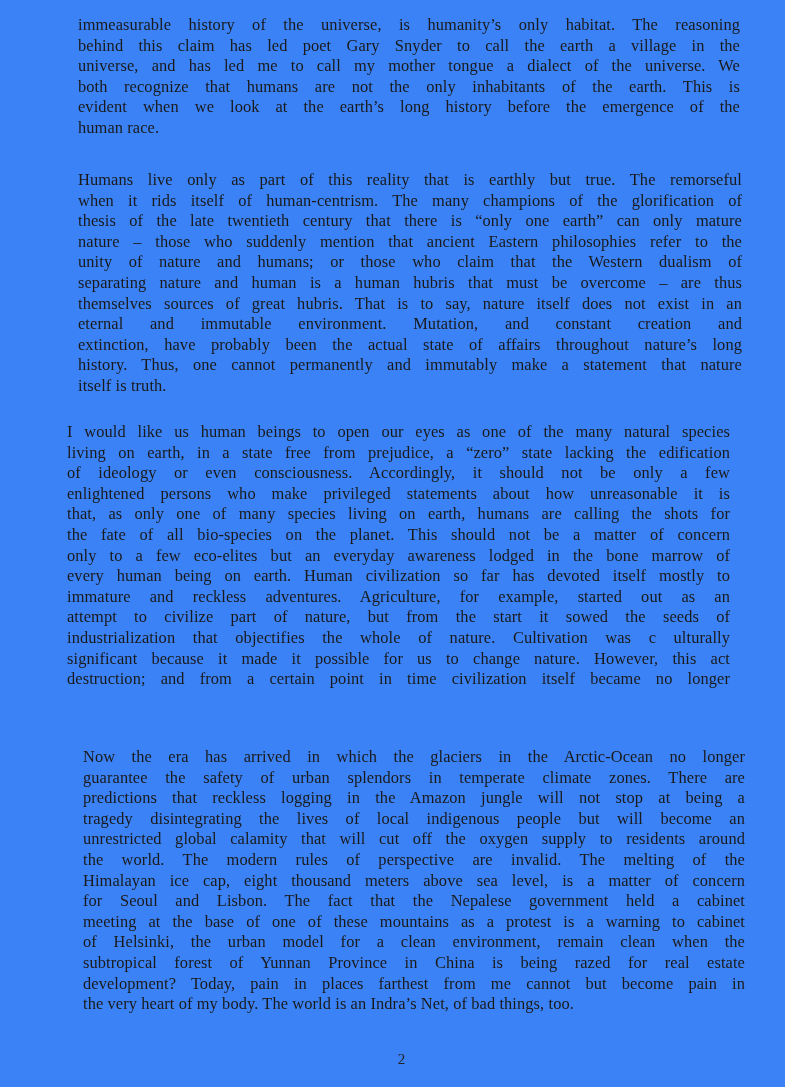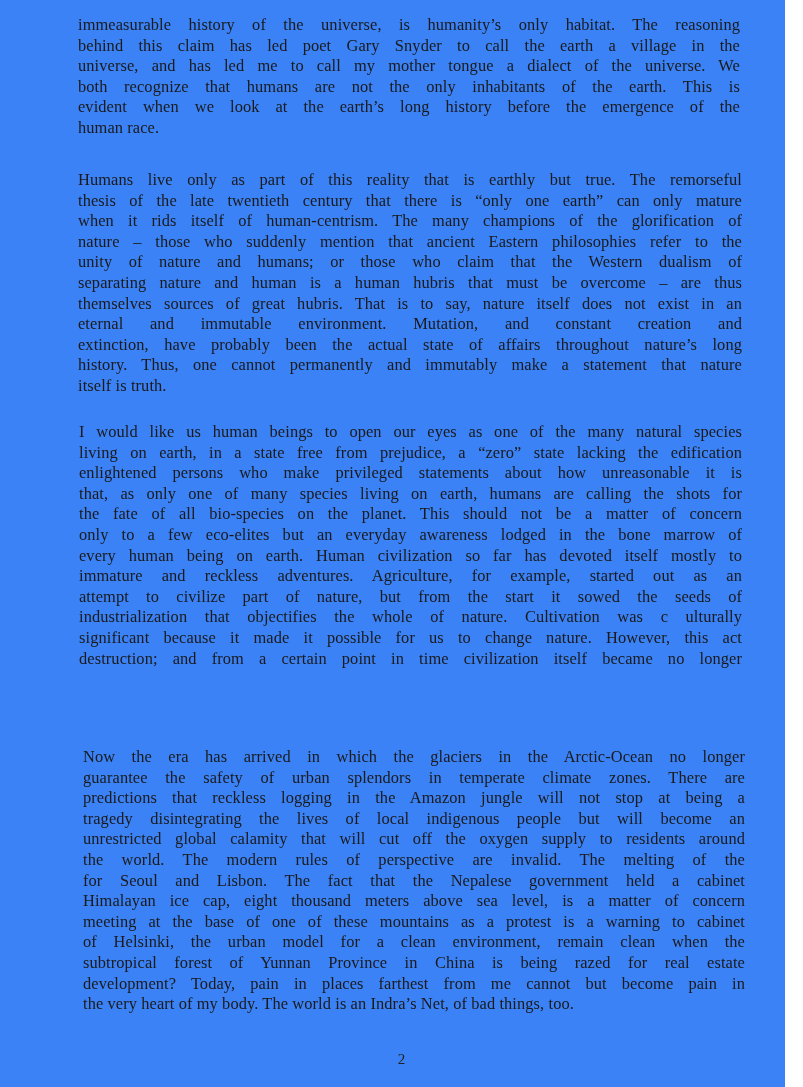--- a/index.html
+++ b/index.html
@@ -17,21 +17,21 @@
     line-height: 20.6px;
     height: 20.6px;
     text-align: justify;
     text-align-last: justify;
     white-space: nowrap;
     letter-spacing: 0.1px;
   }
   .line.last { text-align-last: left; }
   #p1 { left: 78px; top: 15px; }
   #p2 { left: 78px; top: 170px; width: 664px; }
-  #p3 { left: 79px; top: 422px; width: 663px; font-family: Liberation Serif, serif; }
+  #p3 { left: 67px; top: 422px; width: 663px; font-family: Liberation Serif, serif; }
   #p4 { left: 83px; top: 747px; width: 662px; }
   .pagenum {
     position: absolute; left: 0; width: 803px; top: 1050px;
     text-align: center; font-size: 15px; line-height: 18px;
     font-family: "Liberation Serif", "DejaVu Serif", serif; color: #222;
   }
 </style>
 </head>
 <body>
 
@@ -39,54 +39,55 @@
   <div class="para" id="p1">
       <span class="line">immeasurable history of the universe, is humanity’s only habitat. The reasoning</span>
       <span class="line">behind this claim has led poet Gary Snyder to call the earth a village in the</span>
       <span class="line">universe, and has led me to call my mother tongue a dialect of the universe. We</span>
       <span class="line">both recognize that humans are not the only inhabitants of the earth. This is</span>
       <span class="line">evident when we look at the earth’s long history before the emergence of the</span>
       <span class="line last">human race.</span>
     </div>
   <div class="para" id="p2">
       <span class="line">Humans live only as part of this reality that is earthly but true. The remorseful</span>
+      <span class="line">when it rids itself of human-centrism. The many champions of the glorification of</span>
       <span class="line">thesis of the late twentieth century that there is “only one earth” can only mature</span>
-      <span class="line">when it rids itself of human-centrism. The many champions of the glorification of</span>
       <span class="line">nature – those who suddenly mention that ancient Eastern philosophies refer to the</span>
       <span class="line">unity of nature and humans; or those who claim that the Western dualism of</span>
       <span class="line">separating nature and human is a human hubris that must be overcome – are thus</span>
       <span class="line">themselves sources of great hubris. That is to say, nature itself does not exist in an</span>
       <span class="line">eternal and immutable environment. Mutation, and constant creation and</span>
       <span class="line">extinction, have probably been the actual state of affairs throughout nature’s long</span>
       <span class="line">history. Thus, one cannot permanently and immutably make a statement that nature</span>
       <span class="line last">itself is truth.</span>
     </div>
   <div class="para" id="p3">
       <span class="line">I would like us human beings to open our eyes as one of the many natural species</span>
       <span class="line">living on earth, in a state free from prejudice, a “zero” state lacking the edification</span>
+      <span class="line">of ideology or even consciousness. Accordingly, it should not be only a few</span>
       <span class="line">enlightened persons who make privileged statements about how unreasonable it is</span>
       <span class="line">that, as only one of many species living on earth, humans are calling the shots for</span>
       <span class="line">the fate of all bio-species on the planet. This should not be a matter of concern</span>
       <span class="line">only to a few eco-elites but an everyday awareness lodged in the bone marrow of</span>
       <span class="line">every human being on earth. Human civilization so far has devoted itself mostly to</span>
       <span class="line">immature and reckless adventures. Agriculture, for example, started out as an</span>
       <span class="line">attempt to civilize part of nature, but from the start it sowed the seeds of</span>
       <span class="line">industrialization that objectifies the whole of nature. Cultivation was c ulturally</span>
       <span class="line">significant because it made it possible for us to change nature. However, this act</span>
       <span class="line">destruction; and from a certain point in time civilization itself became no longer</span>
     </div>
   <div class="para" id="p4">
       <span class="line">Now the era has arrived in which the glaciers in the Arctic-Ocean no longer</span>
       <span class="line">guarantee the safety of urban splendors in temperate climate zones. There are</span>
       <span class="line">predictions that reckless logging in the Amazon jungle will not stop at being a</span>
       <span class="line">tragedy disintegrating the lives of local indigenous people but will become an</span>
       <span class="line">unrestricted global calamity that will cut off the oxygen supply to residents around</span>
       <span class="line">the world. The modern rules of perspective are invalid. The melting of the</span>
+      <span class="line">Himalayan ice cap, eight thousand meters above sea level, is a matter of concern</span>
       <span class="line">for Seoul and Lisbon. The fact that the Nepalese government held a cabinet</span>
-      <span class="line">Himalayan ice cap, eight thousand meters above sea level, is a matter of concern</span>
       <span class="line">meeting at the base of one of these mountains as a protest is a warning to cabinet</span>
       <span class="line">of Helsinki, the urban model for a clean environment, remain clean when the</span>
       <span class="line">subtropical forest of Yunnan Province in China is being razed for real estate</span>
       <span class="line">development? Today, pain in places farthest from me cannot but become pain in</span>
       <span class="line last">the very heart of my body. The world is an Indra’s Net, of bad things, too.</span>
     </div>
   <div class="pagenum">2</div>
 </div>
 
 </body></html>

